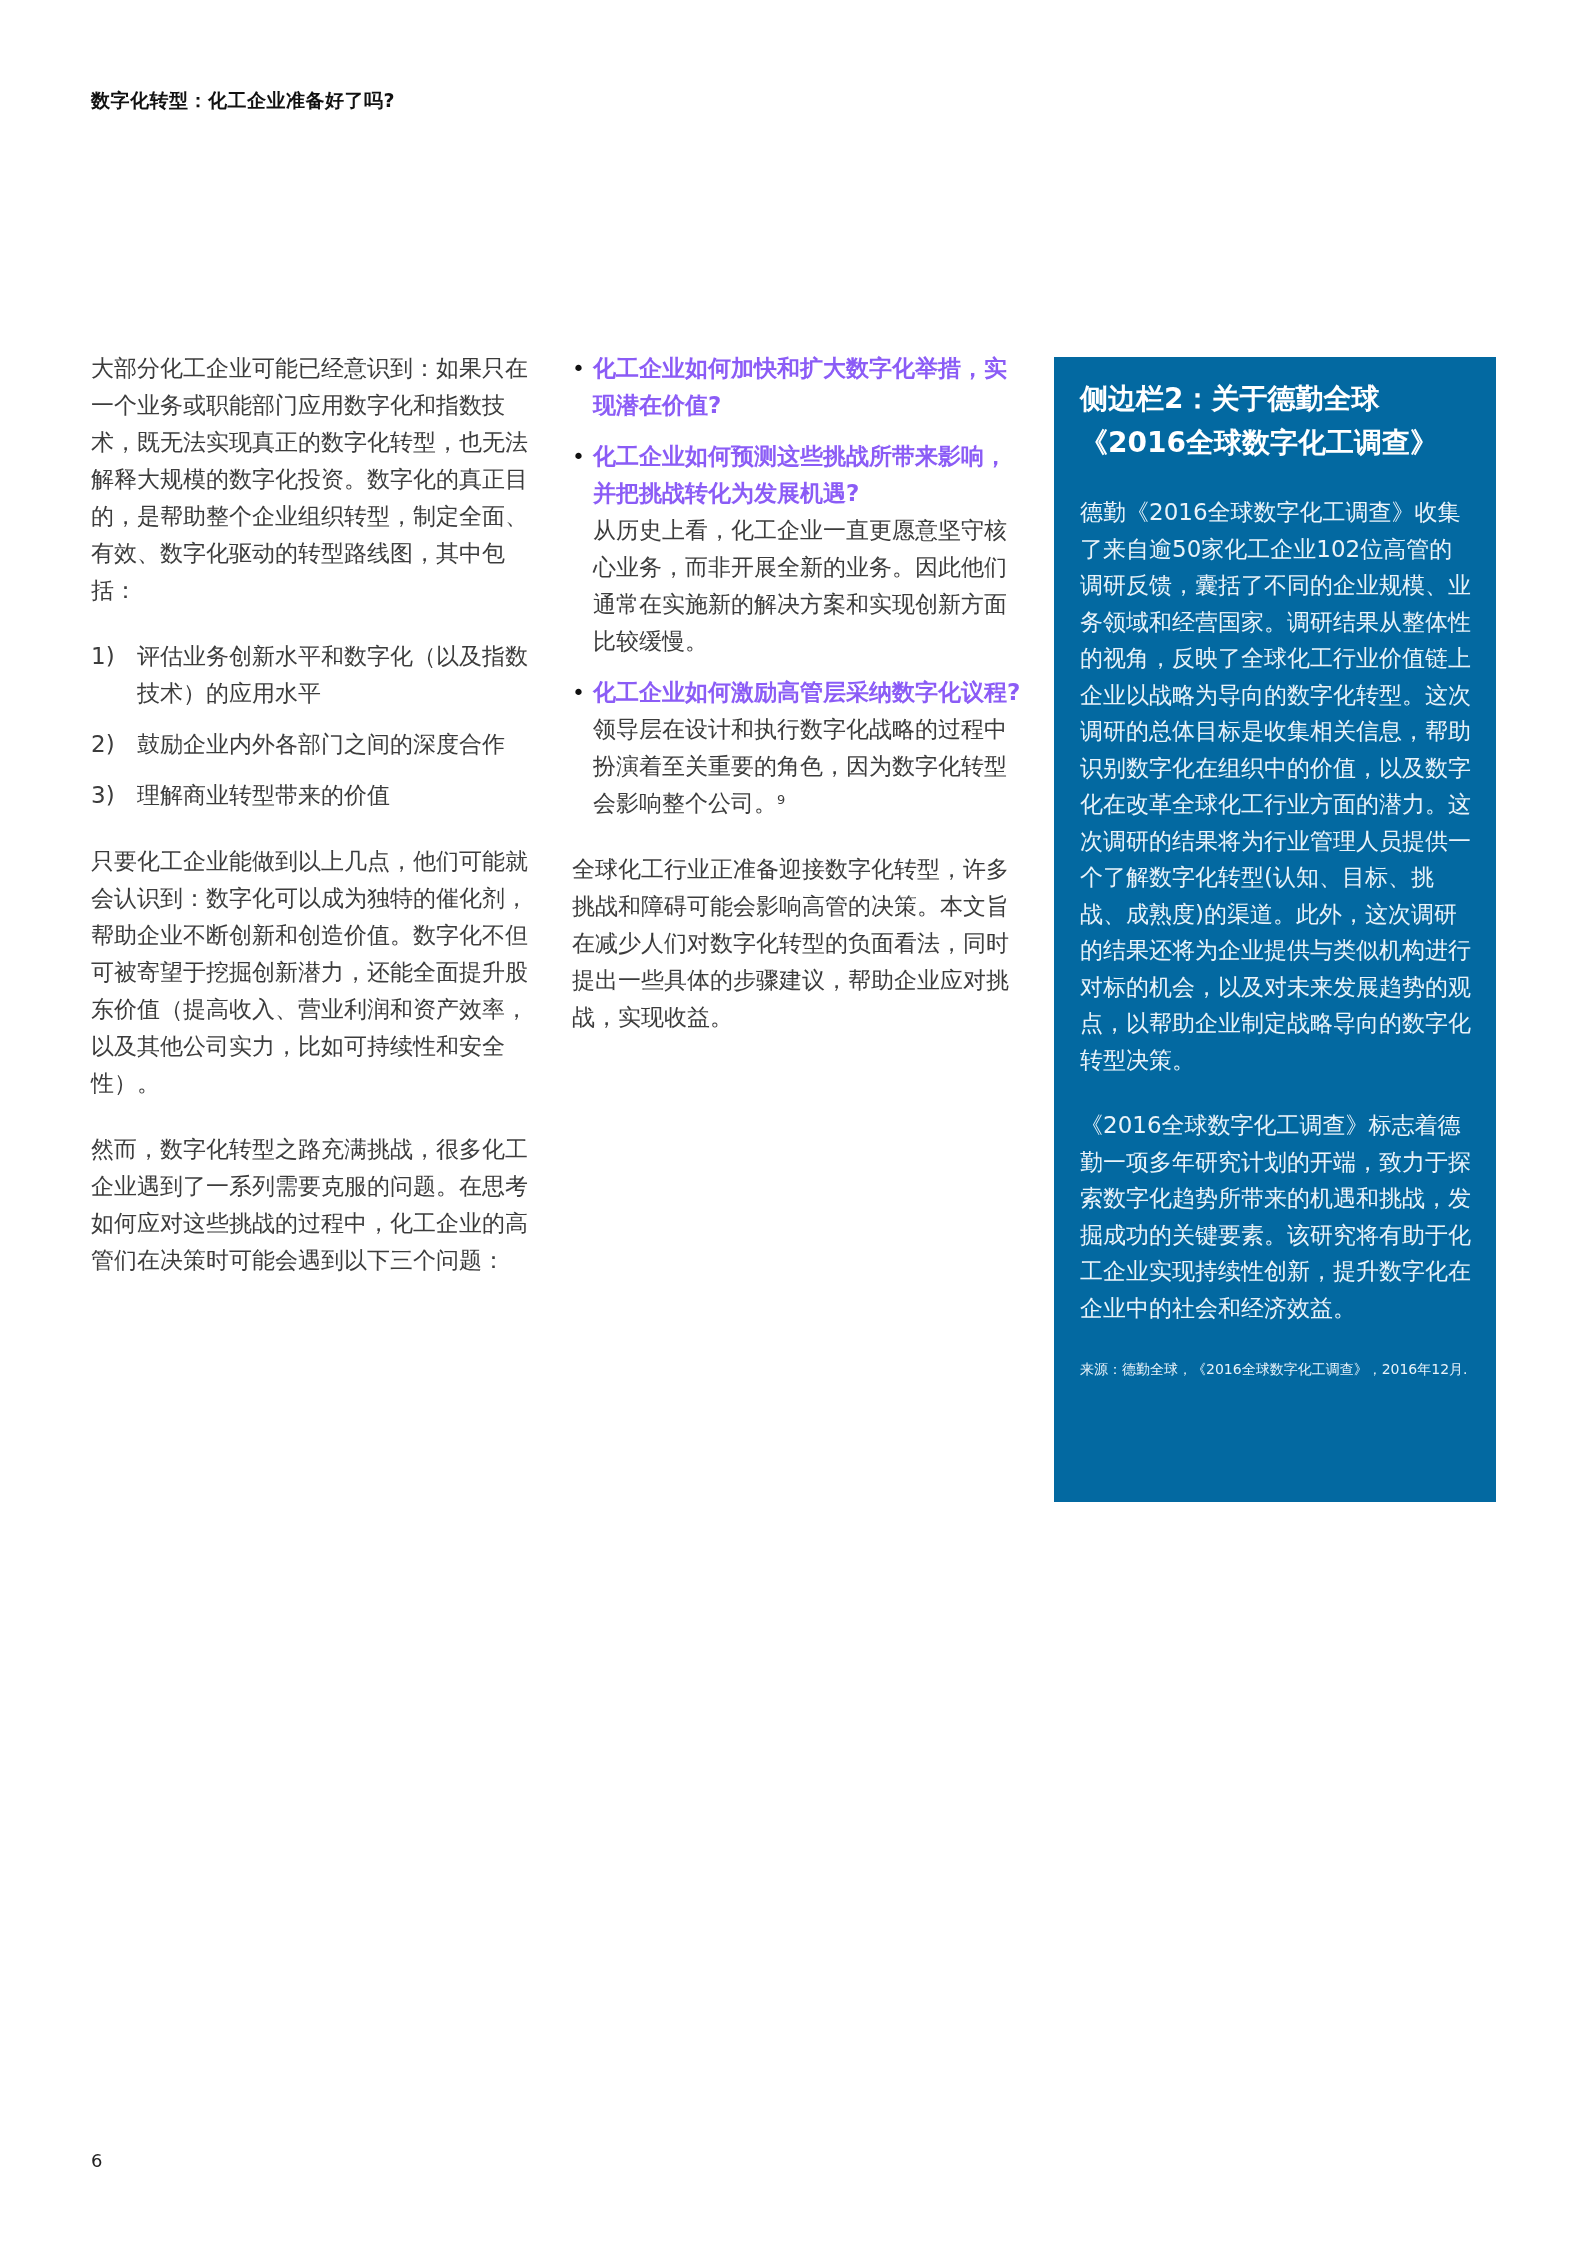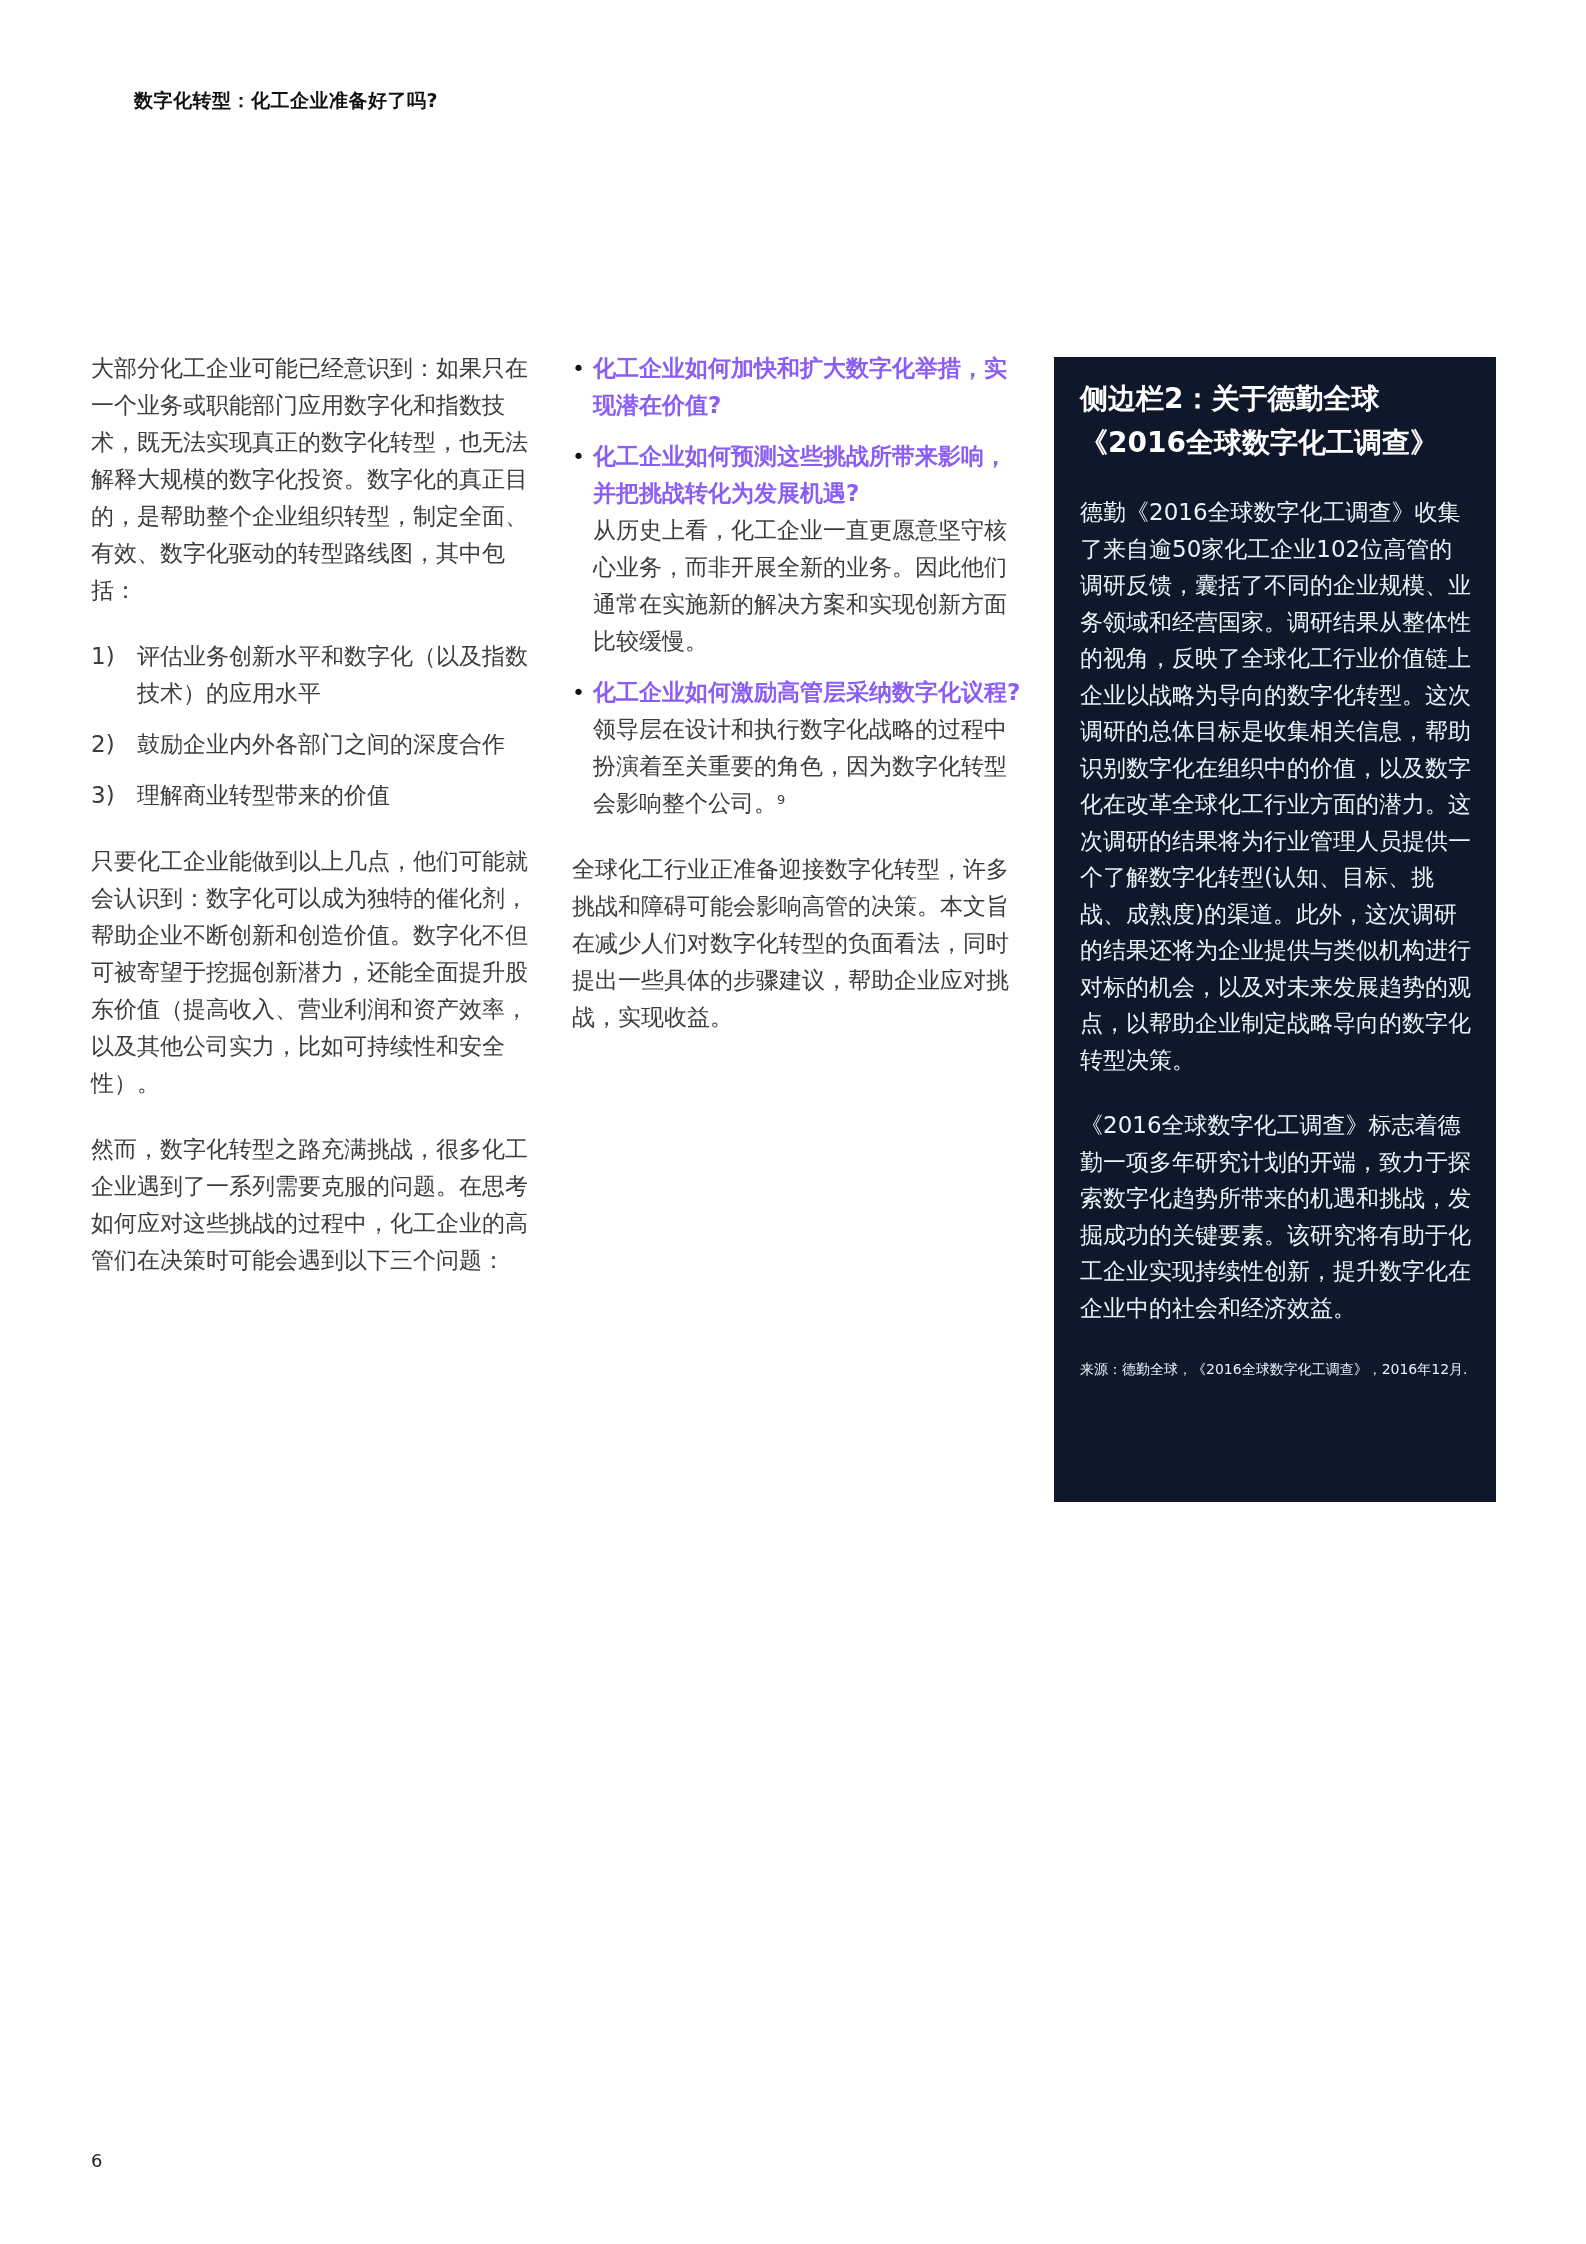--- a/index.html
+++ b/index.html
@@ -16,21 +16,20 @@
     overflow: hidden;
   }
   .running-header {
     position: absolute;
     left: 91px;
     top: 88px;
     font-size: 19px;
     font-weight: bold;
     color: #111;
     letter-spacing: 0.5px;
-    margin-left: 43px;
   }
   .column {
     position: absolute;
     top: 350px;
     font-size: 23px;
     line-height: 37px;
     color: #3c3c3c;
   }
   .col-left { left: 91px; width: 445px; }
   .col-mid { left: 572px; width: 455px; }
@@ -61,21 +60,21 @@
     display: block;
   }
   .bullet-a { display: block; }
   sup { font-size: 13px; vertical-align: top; position: relative; top: -4px; }
   .sidebar {
     position: absolute;
     left: 1054px;
     top: 357px;
     width: 442px;
     height: 1145px;
-    background: #0f172a;
+    background: #0369a1;
     color: #e9f3fa;
     box-sizing: border-box;
     padding: 20px 25px 0 26px;
   }
   .sidebar-title {
     font-size: 28px;
     line-height: 44px;
     font-weight: bold;
     color: #ffffff;
     margin: 0 0 29px 0;

